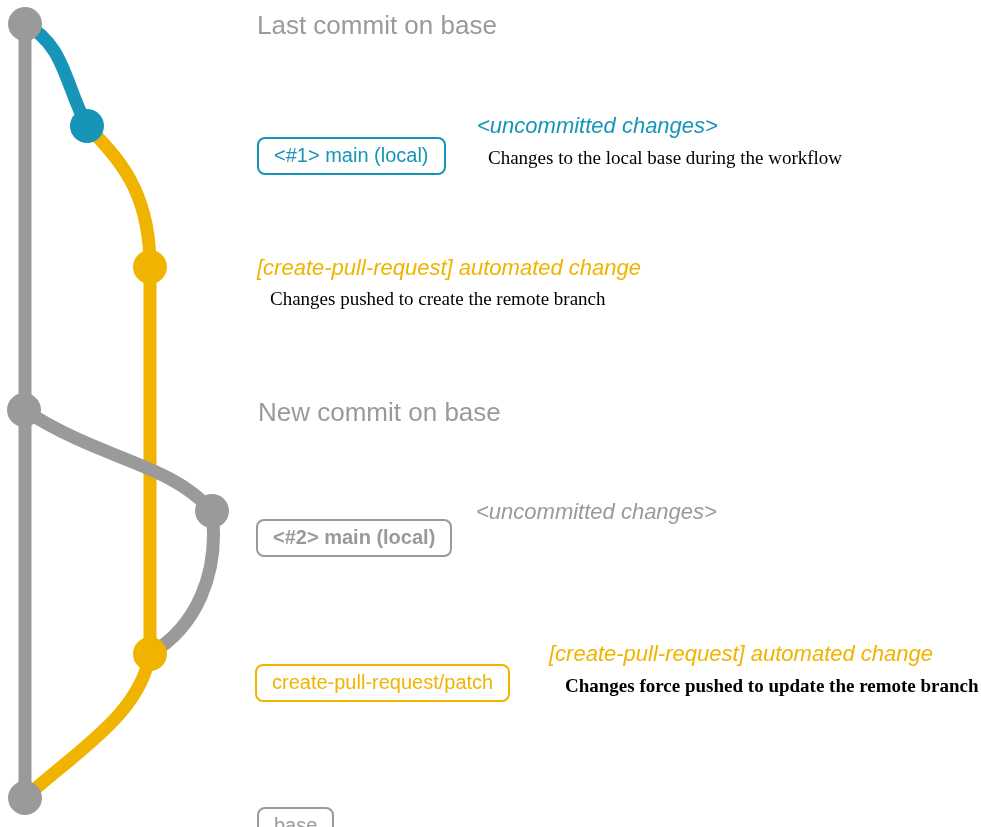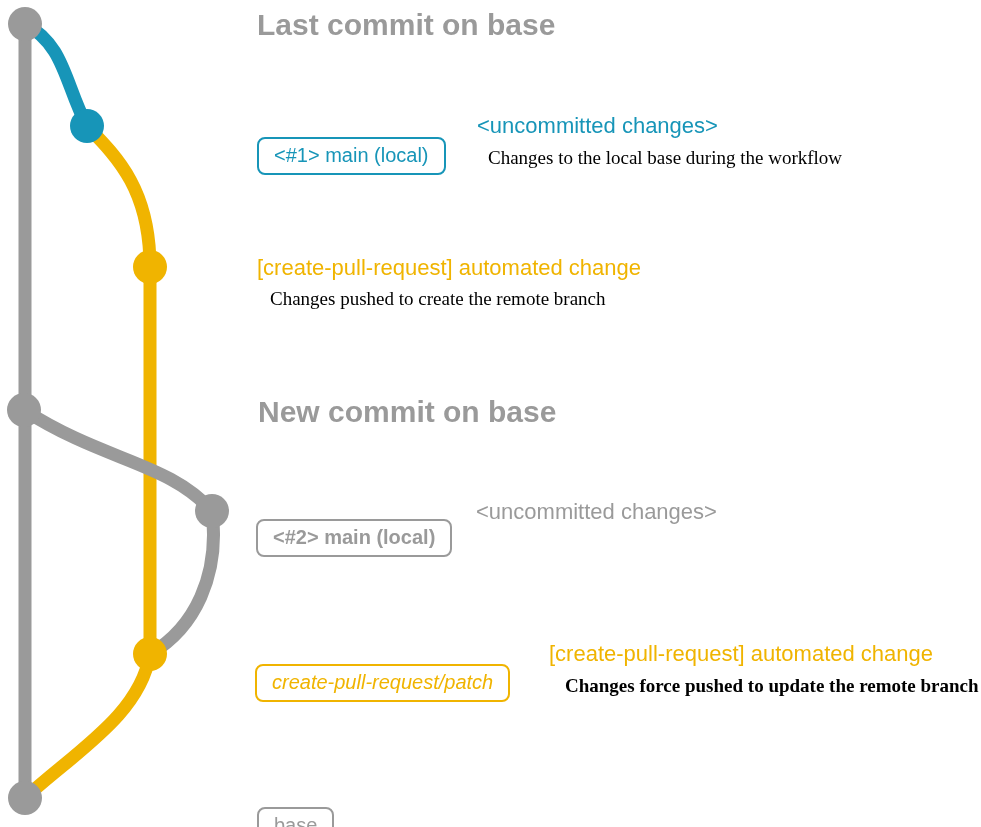--- a/index.html
+++ b/index.html
@@ -28,28 +28,28 @@
   .stroke-gray   { stroke: var(--c-gray); }
   .stroke-blue   { stroke: var(--c-blue); }
   .stroke-yellow { stroke: var(--c-yellow); }
   .fill-gray     { fill: var(--c-gray); }
   .fill-blue     { fill: var(--c-blue); }
   .fill-yellow   { fill: var(--c-yellow); }
 
   .abs { position: absolute; white-space: nowrap; }
 
   .lbl {
-    font-size: 30px;
+    font-size: 26px;
     line-height: 26px;
     color: var(--c-gray);
-    font-weight: bold;
   }
   .title {
     font-size: 22px;
     line-height: 26px;
+    font-style: italic;
   }
   .c-gray   { color: var(--c-gray); }
   .c-blue   { color: var(--c-blue); }
   .c-yellow { color: var(--c-yellow); }
 
   .badge {
     display: inline-block;
     border: 2px solid currentColor;
     border-radius: 8px;
     padding: 4px 15px 5px 15px;
@@ -101,19 +101,19 @@
   <div class="abs desc" style="left:488px; top:147px;">Changes to the local base during the workflow</div>
 
   <div class="abs title c-yellow" style="left:257px; top:255px;">[create-pull-request] automated change</div>
   <div class="abs desc" style="left:270px; top:288px;">Changes pushed to create the remote branch</div>
 
   <div class="abs lbl" style="left:258px; top:399px;">New commit on base</div>
 
   <div class="abs badge c-gray" style="left:256px; top:491px;font-weight:bold;">&lt;#2&gt; main (local)</div>
   <div class="abs title c-gray" style="left:476px; top:499px;">&lt;uncommitted changes&gt;</div>
 
-  <div class="abs badge c-yellow" style="left:255px; top:636px;font-style:italic;">create-pull-request/patch</div>
+  <div class="abs badge c-yellow" style="left:255px; top:636px;">create-pull-request/patch</div>
   <div class="abs title c-yellow" style="left:549px; top:641px;">[create-pull-request] automated change</div>
   <div class="abs desc" style="left:565px; top:675px;font-weight:bold;">Changes force pushed to update the remote branch</div>
 
   <div class="abs badge c-gray" style="left:257px; top:779px;">base</div>
 
 </div>
 
 </body></html>

